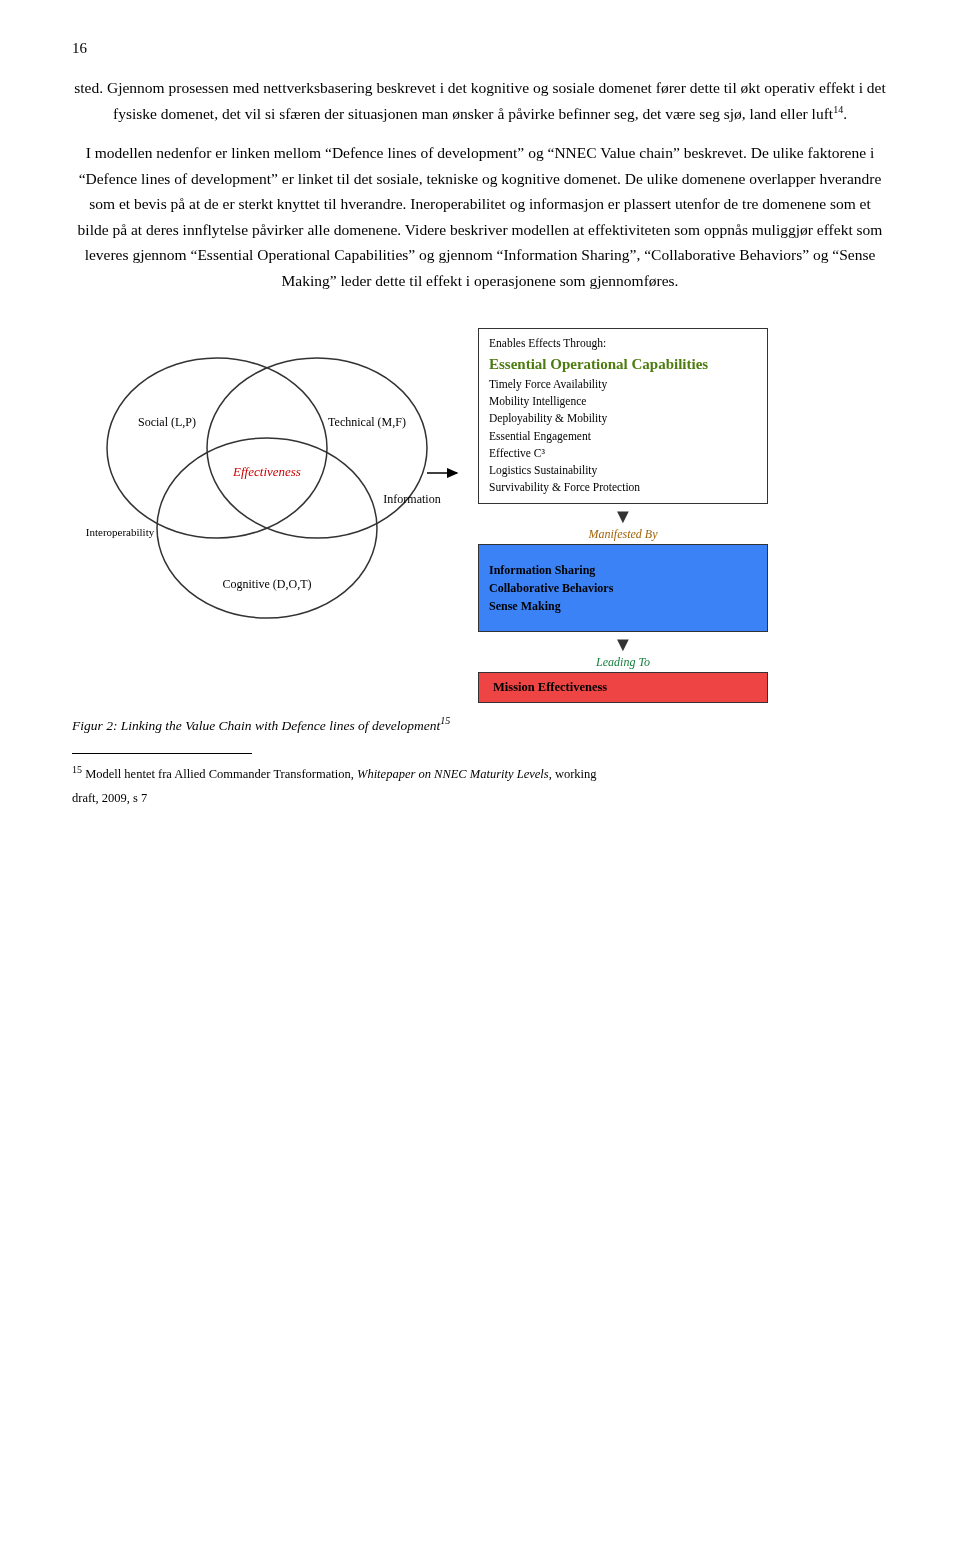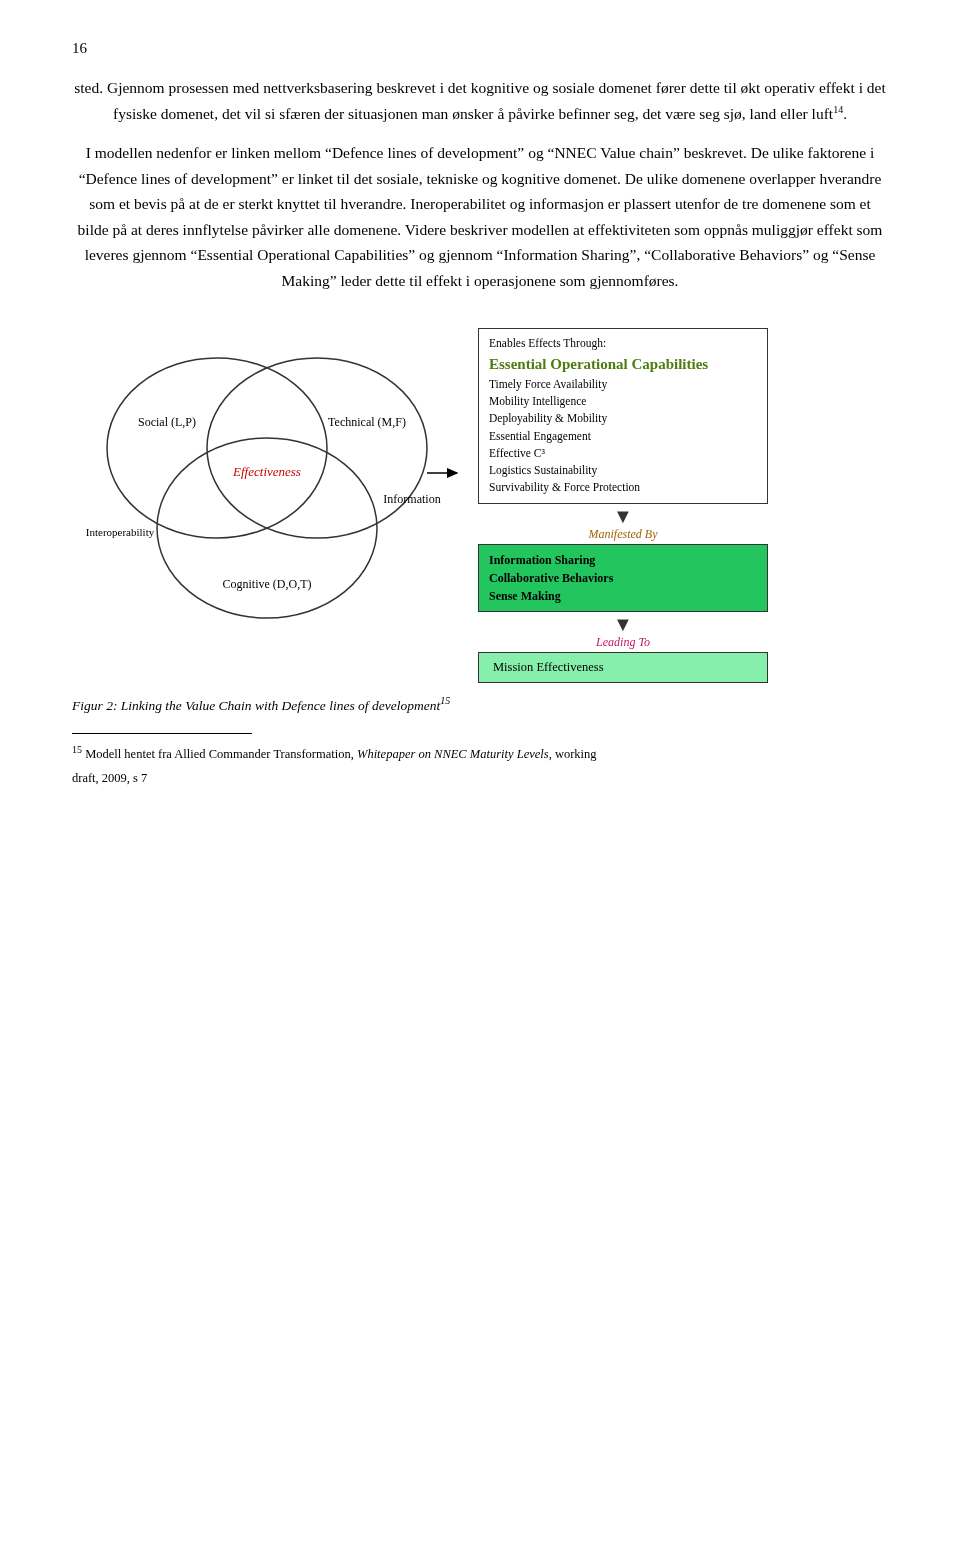--- a/index.html
+++ b/index.html
@@ -82,31 +82,31 @@
     }
     .orange-text {
       color: #4d7c0f;
       font-weight: bold;
       font-size: 15px;
     }
     .mission-box {
       border: 1px solid #333;
       padding: 7px 14px;
       font-size: 12.5px;
-      font-weight: normal;
-      background: #86efac;
+      font-weight: bold;
+      background: #ef4444;
       margin-top: 0;
     }
     .info-sharing-box {
       border: 1px solid #333;
-      padding: 6px 10px;
+      padding: 16px 10px;
       font-size: 12px;
       font-weight: bold;
       line-height: 1.5;
-      background: #22c55e;
+      background: #3b82f6;
     }
   </style>
 </head>
 <body>
 
 <div class="page-number">16</div>
 
 <div class="main-text">
   <p>sted. Gjennom prosessen med nettverksbasering beskrevet i det kognitive og sosiale domenet fører dette til økt operativ effekt i det fysiske domenet, det vil si sfæren der situasjonen man ønsker å påvirke befinner seg, det være seg sjø, land eller luft<sup>14</sup>.</p>
   <p>I modellen nedenfor er linken mellom “Defence lines of development” og “NNEC Value chain” beskrevet. De ulike faktorene i “Defence lines of development” er linket til det sosiale, tekniske og kognitive domenet. De ulike domenene overlapper hverandre som et bevis på at de er sterkt knyttet til hverandre. Ineroperabilitet og informasjon er plassert utenfor de tre domenene som et bilde på at deres innflytelse påvirker alle domenene. Videre beskriver modellen at effektiviteten som oppnås muliggjør effekt som leveres gjennom “Essential Operational Capabilities” og gjennom “Information Sharing”, “Collaborative Behaviors” og “Sense Making” leder dette til effekt i operasjonene som gjennomføres.</p>
@@ -166,21 +166,21 @@
     </div>
 
     <div class="info-sharing-box" style="width:290px;">
       <div>Information Sharing</div>
       <div>Collaborative Behaviors</div>
       <div>Sense Making</div>
     </div>
 
     <div style="display:flex; flex-direction:column; align-items:center; width:290px; padding:2px 0; font-size:11.5px; color:#555;">
       <span style="font-size:20px; line-height:1; color:#333;">▼</span>
-      <span style="font-style:italic; font-size:12px; color:#be185d; margin-top:1px;">Leading To</span>
+      <span style="font-style:italic; font-size:12px; color:#15803d; margin-top:1px;">Leading To</span>
     </div>
 
     <div class="mission-box" style="width:290px;">
       <span>Mission Effectiveness</span>
     </div>
   </div>
 </div>
 
 <div class="figure-caption">
   <em>Figur 2: Linking the Value Chain with Defence lines of development</em><sup>15</sup>

